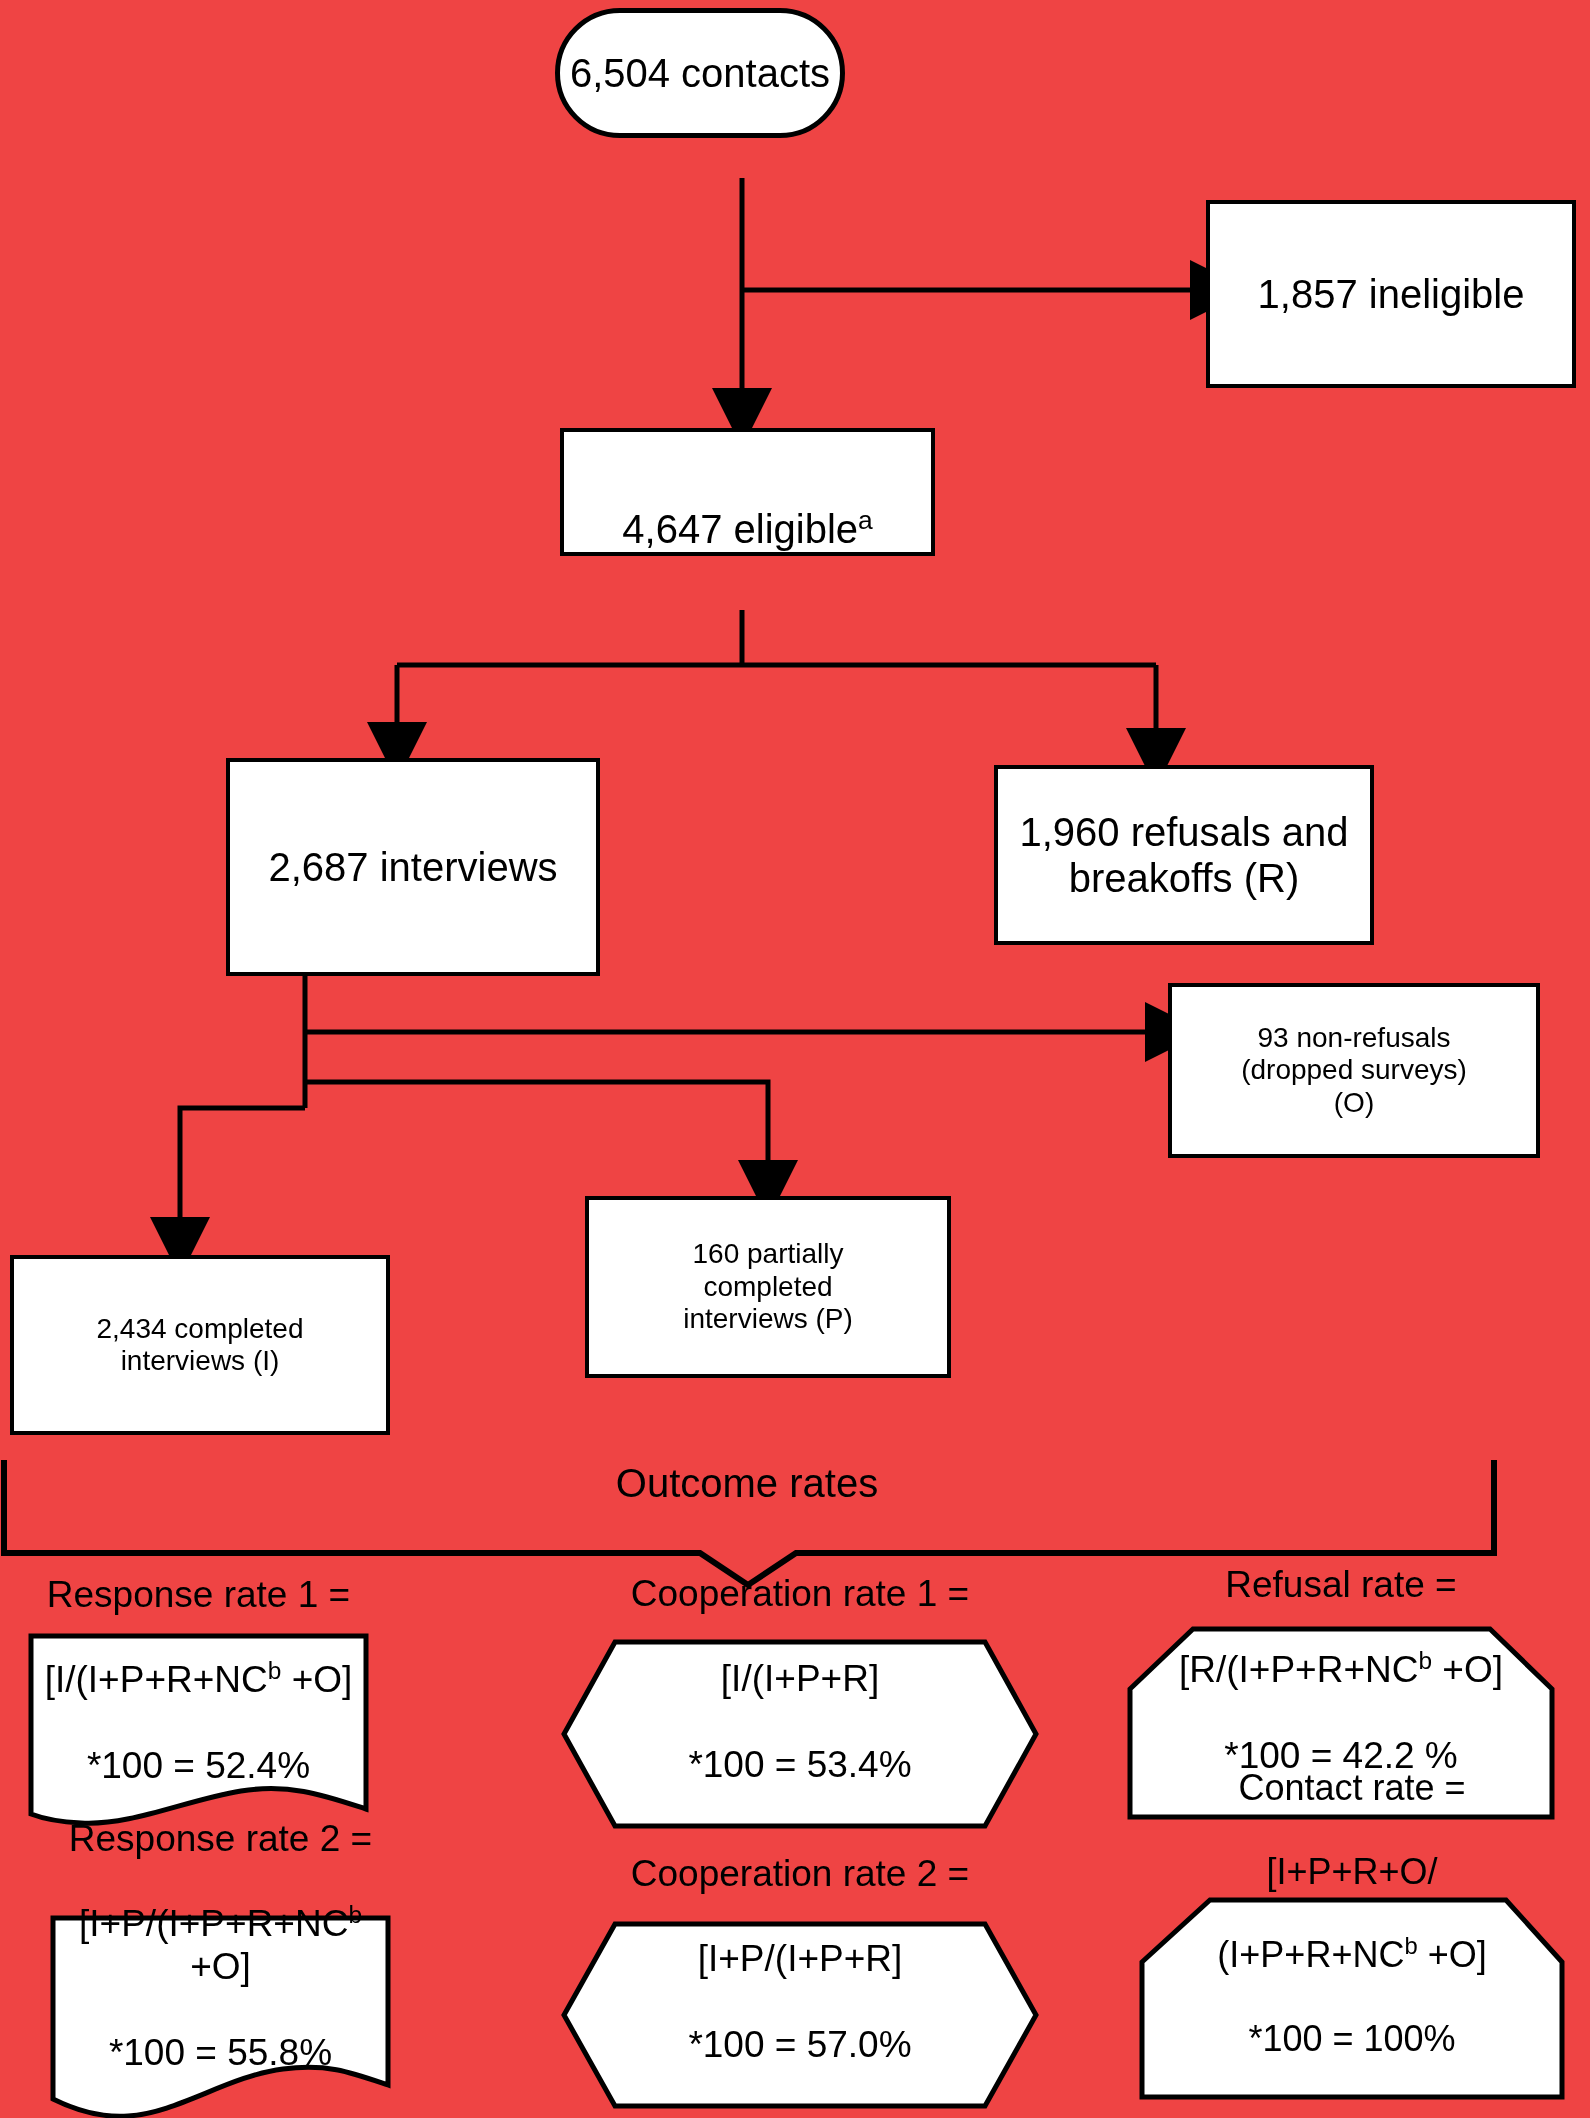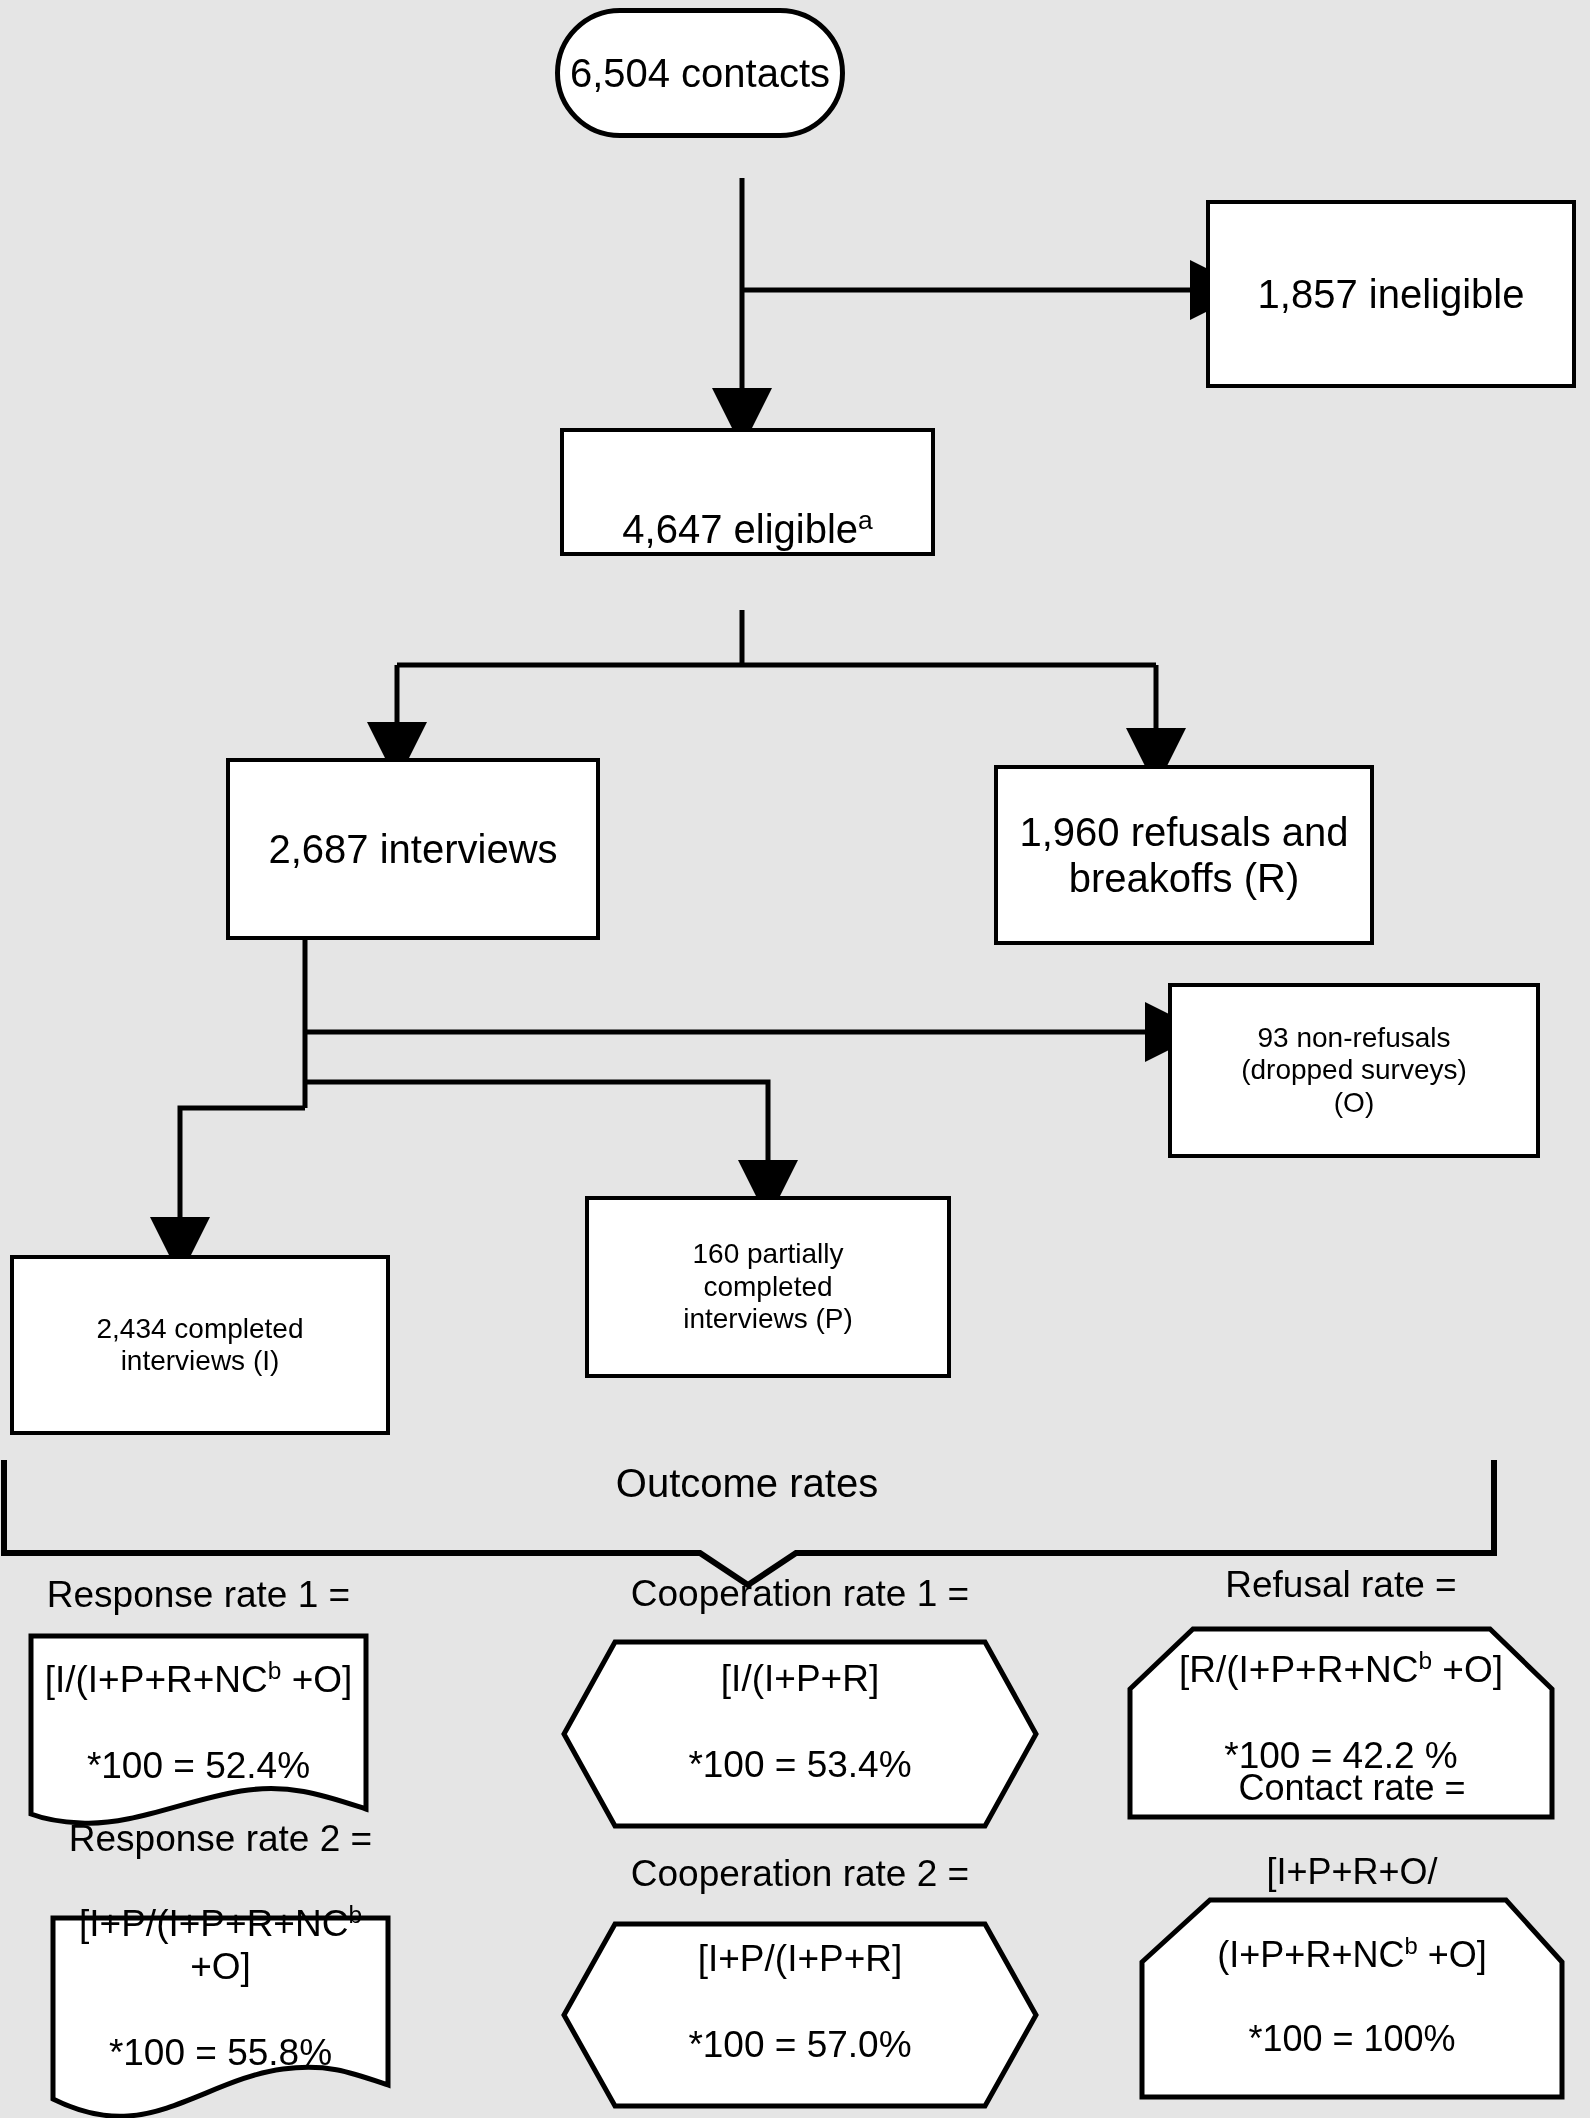--- a/index.html
+++ b/index.html
@@ -10,21 +10,21 @@
   }
   body {
     font-family: "Liberation Sans", "DejaVu Sans", sans-serif;
     color: #000000;
   }
   #stage {
     position: relative;
     width: 1590px;
     height: 2118px;
     overflow: hidden;
-    background: #e5e5e5;
+    background: #ef4444;
   }
   #edges {
     position: absolute;
     left: 0;
     top: 0;
     width: 1590px;
     height: 2118px;
     pointer-events: none;
   }
   .node {
@@ -126,21 +126,21 @@
   </div>
 
   <div class="node rect f40" style="left:1206px; top:200px; width:370px; height:188px;">
     <span class="txt">1,857 ineligible</span>
   </div>
 
   <div class="node rect f40" style="left:560px; top:428px; width:375px; height:128px;align-items:flex-end;">
     <span class="txt"><span>4,647 eligible</span><sup>a</sup></span>
   </div>
 
-  <div class="node rect f40" style="left:226px; top:758px; width:374px; height:182px;">
+  <div class="node rect f40" style="left:226px; top:758px; width:374px; height:218px;">
     <span class="txt">2,687 interviews</span>
   </div>
 
   <div class="node rect f40" style="left:968px; top:765px; width:380px; height:180px;margin-left:26px;">
     <span class="txt">1,960 refusals and
 breakoffs (R)</span>
   </div>
 
   <div class="node rect f38" style="left:1168px; top:983px; width:372px; height:175px;">
     <span class="txt">93 non-refusals

